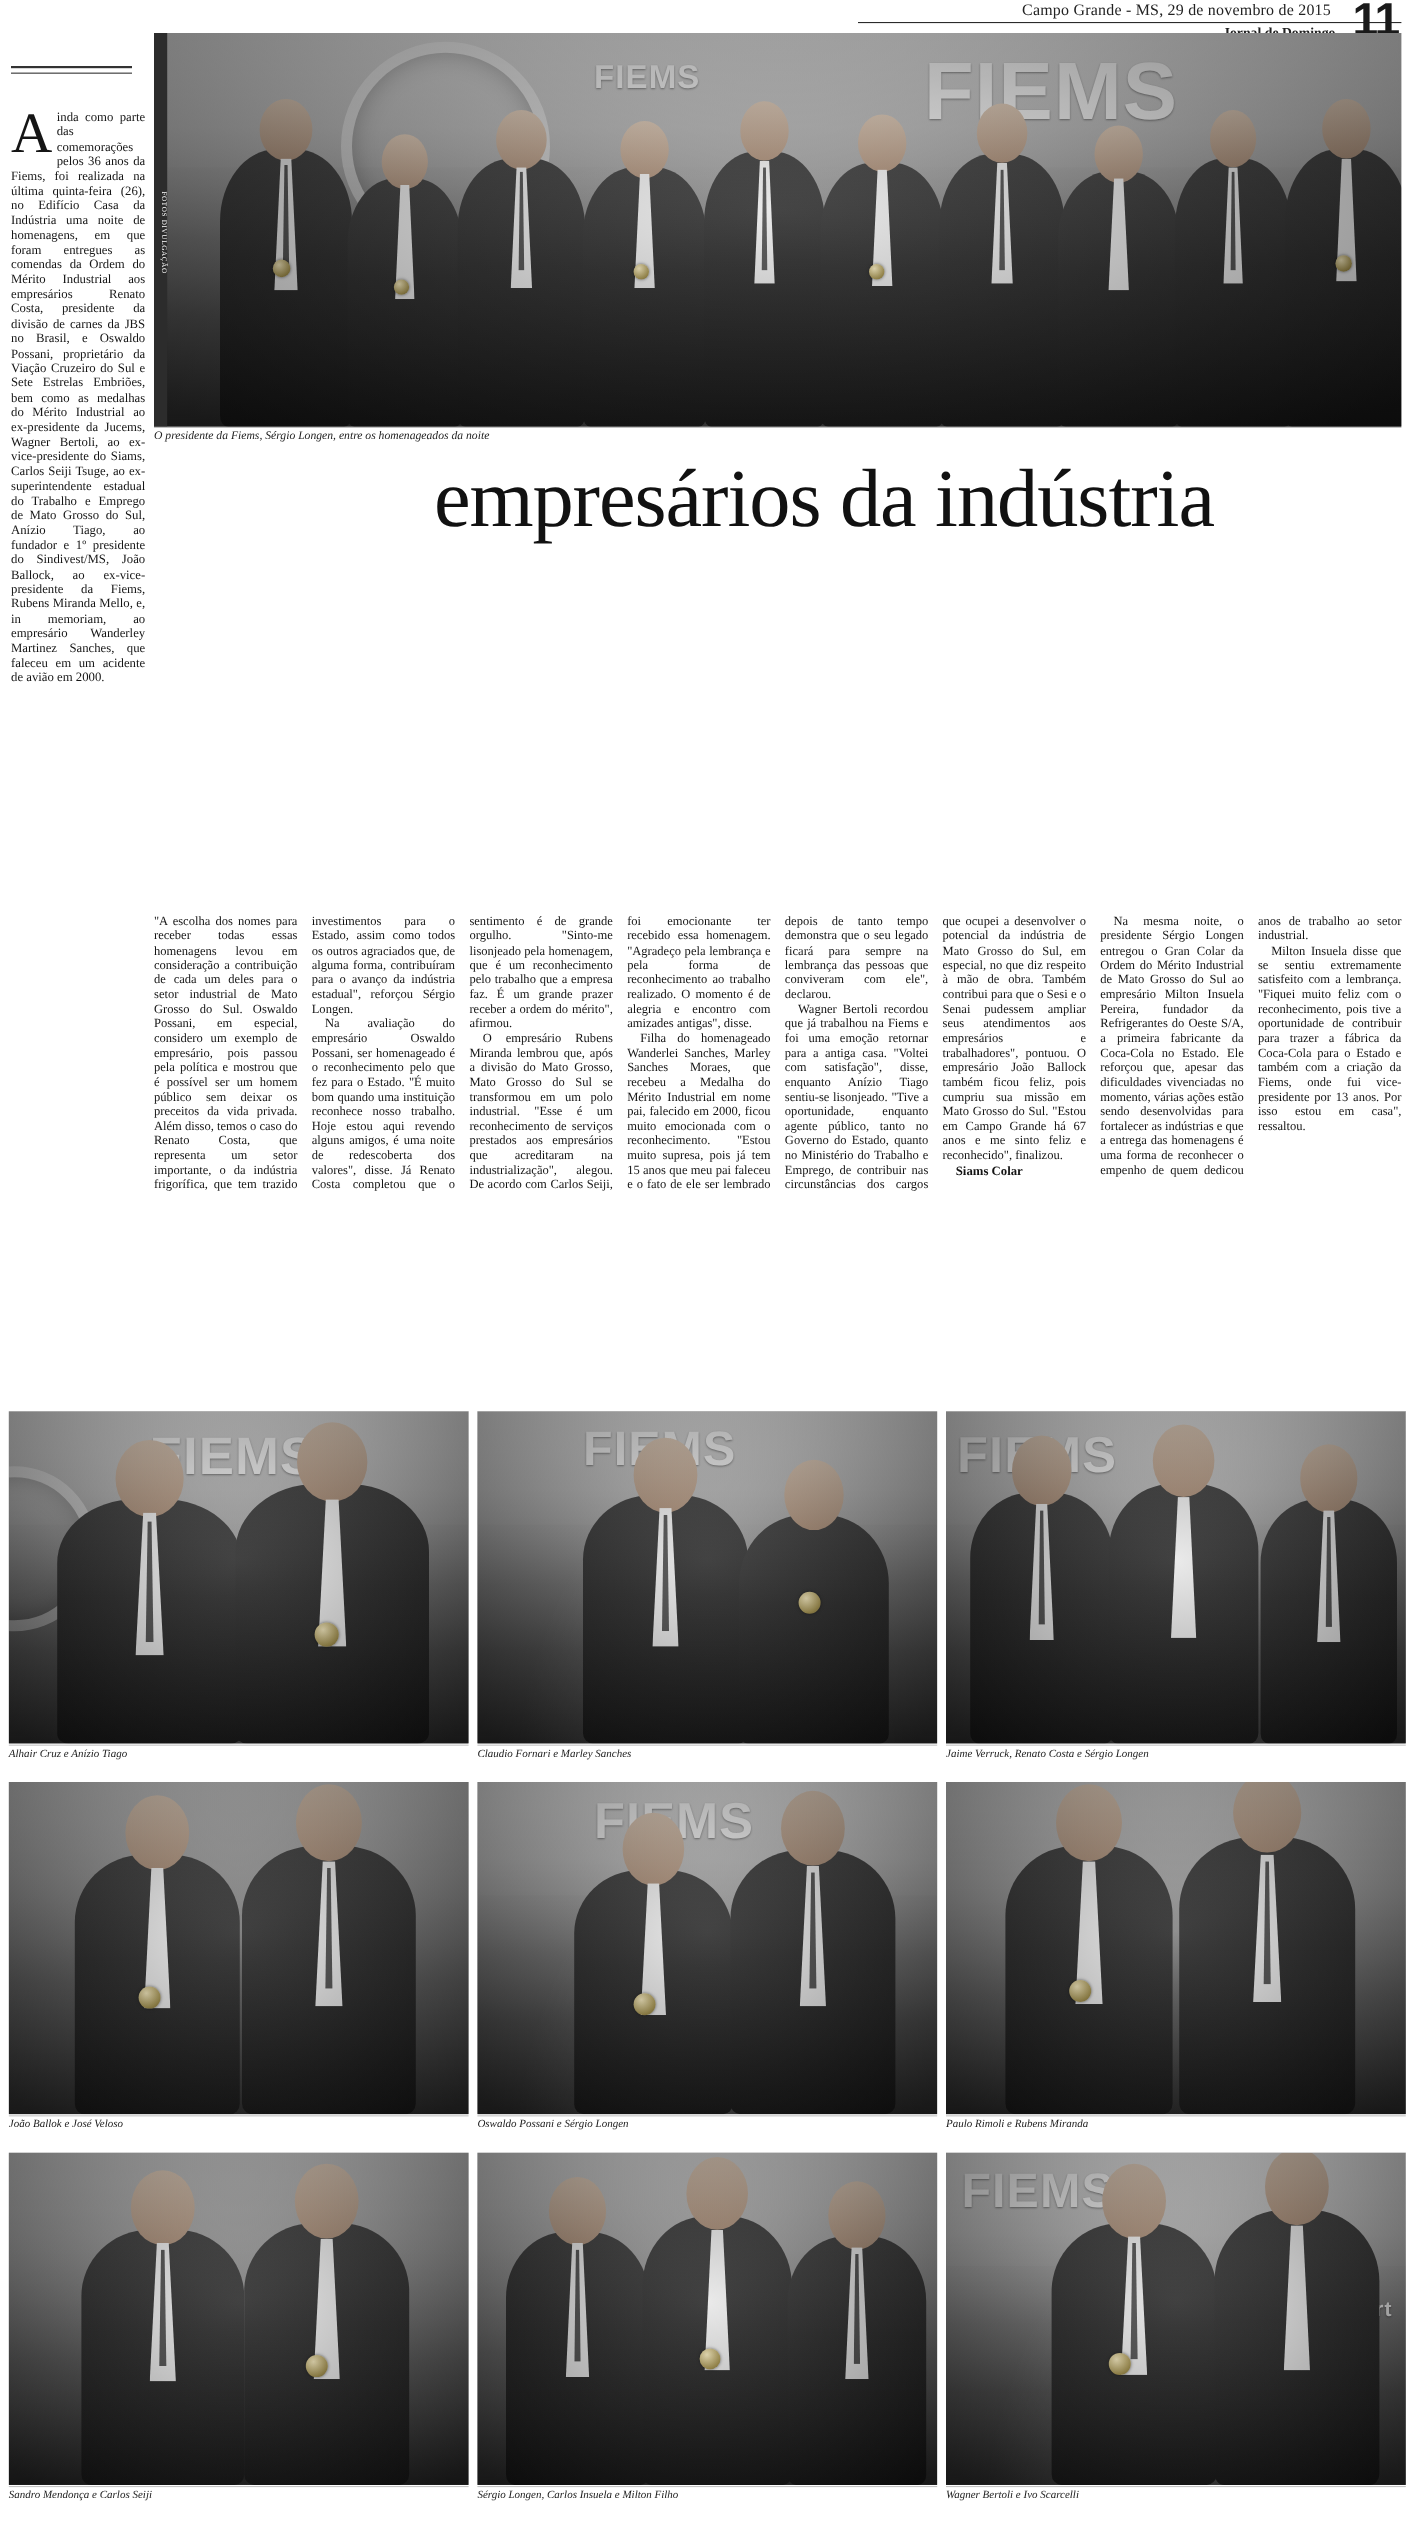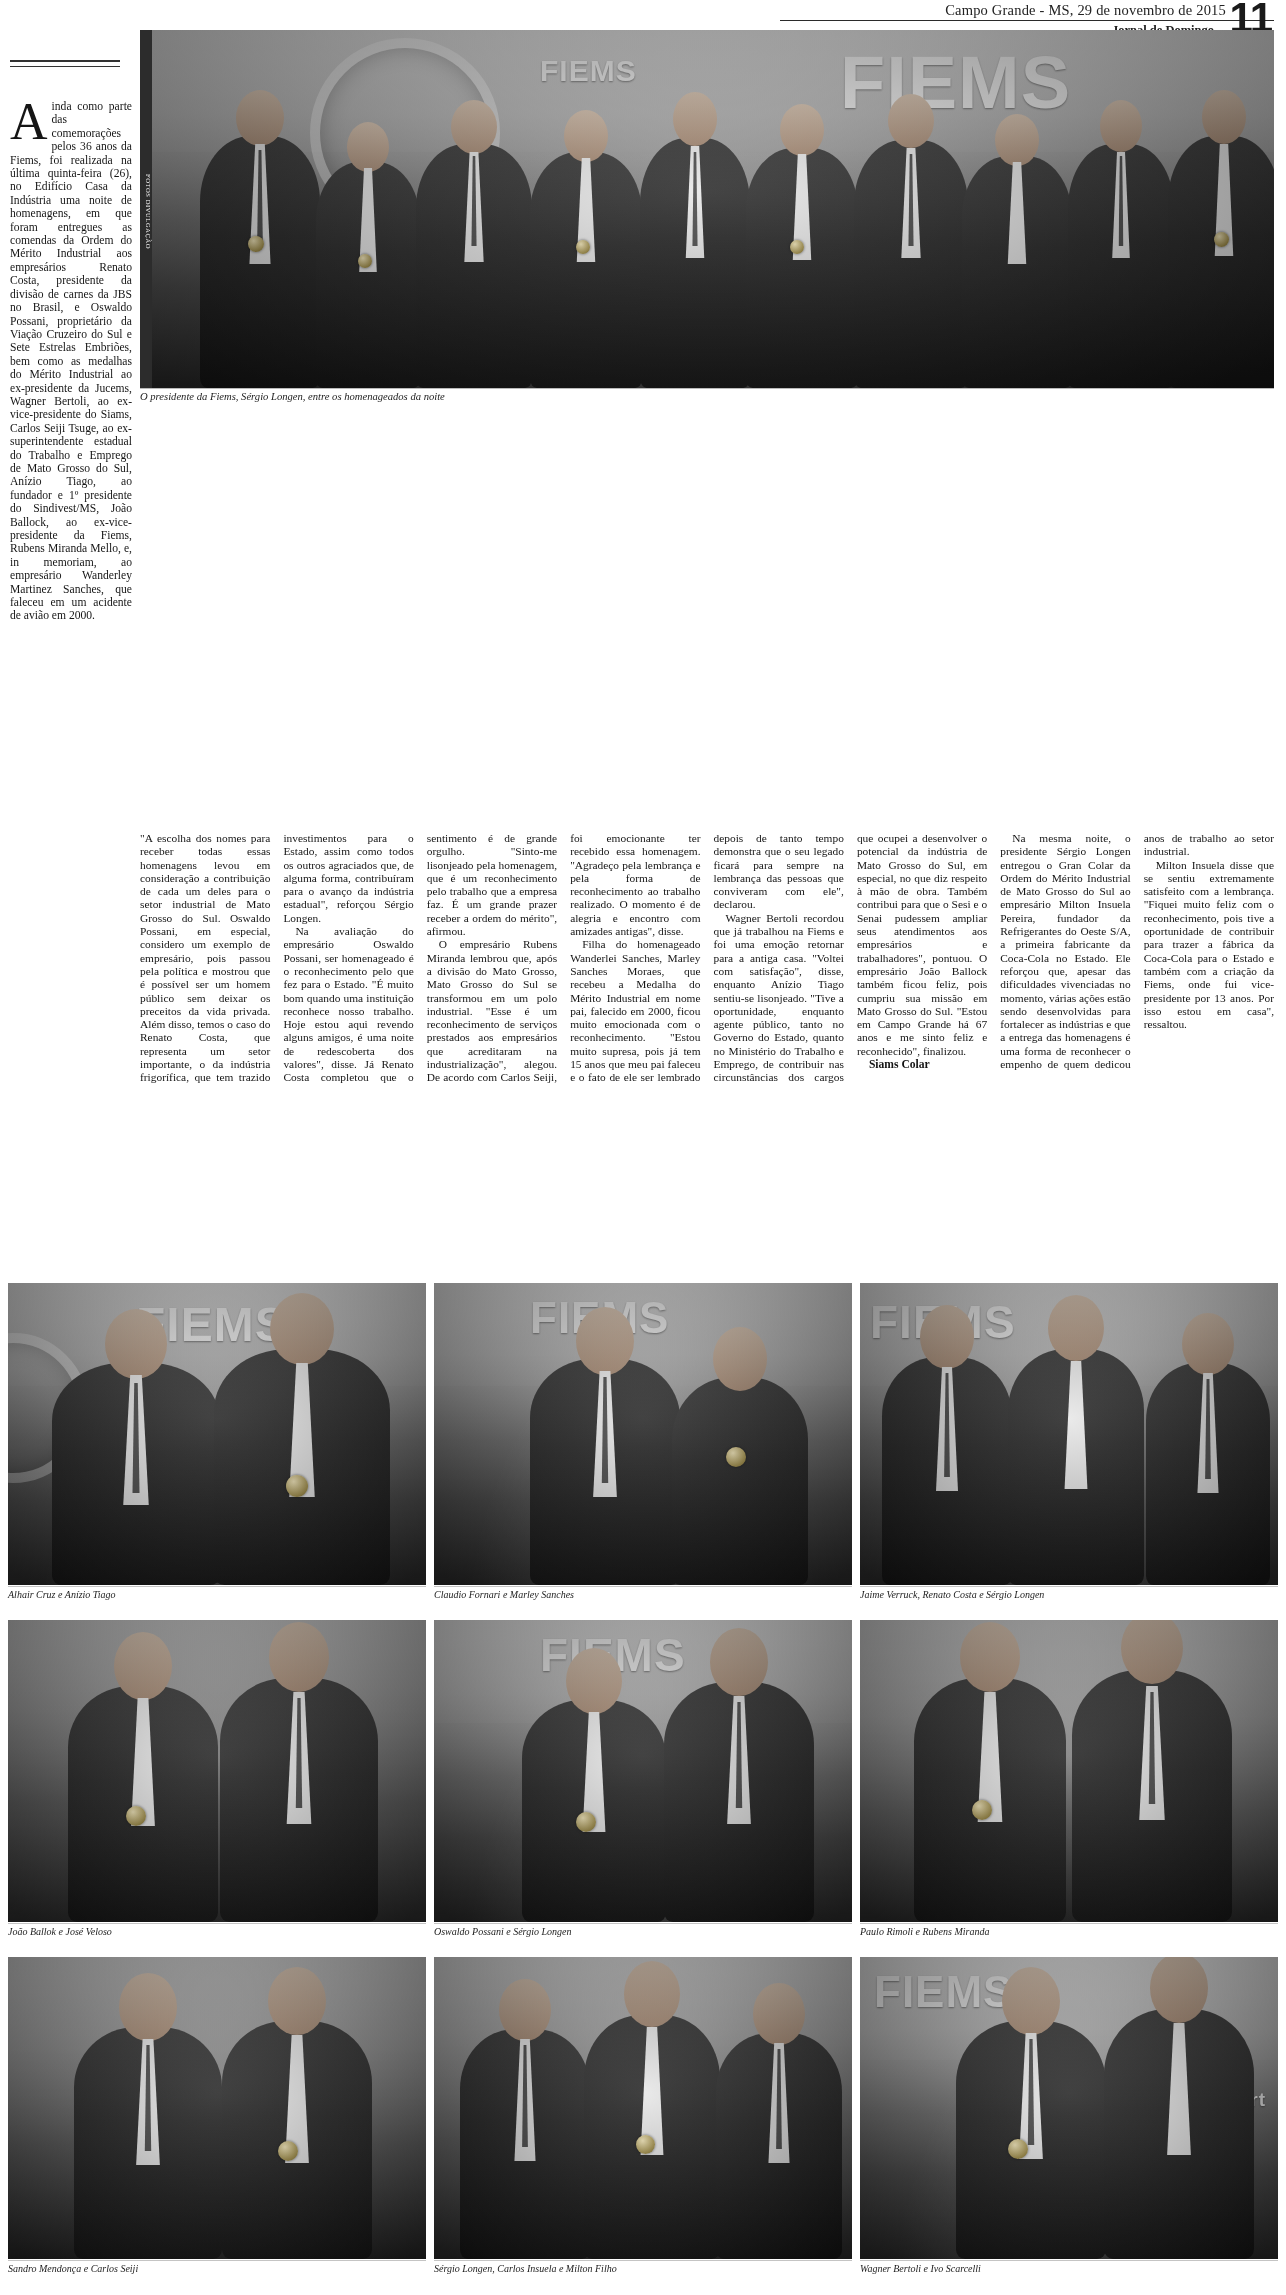--- a/index.html
+++ b/index.html
@@ -13,21 +13,21 @@
   }
 
   
   .masthead {
     position:absolute; top:0; left:0; width:1286px; height:40px;
   }
   .masthead .rule-top {
     position:absolute; left:780px; top:20px; width:494px; height:1px; background:#2b2b2b;
   }
   .masthead .edition {
-    position:absolute; right:60px; top:2px;
+    position:absolute; right:76px; top:2px;
     font-size:14.5px; letter-spacing:.2px; color:#222; white-space:nowrap;
   }
   .masthead .paper {
     position:absolute; right:72px; top:23px;
     font-size:12.5px; font-weight:bold; color:#222; white-space:nowrap;
   }
   .masthead .pagenum {
     position:absolute; right:14px; top:-6px;
     font-size:42px; font-weight:bold; color:#1a1a1a;
     font-family:"Liberation Sans", sans-serif;
@@ -233,20 +233,21 @@
       <div class="medal" style="left:46px; top:96px; width:15px; height:15px;"></div>
     </div>
     <div class="vign"></div>
   </div>
   <div class="sidecredit">FOTOS DIVULGAÇÃO</div>
 </div>
 <div class="hero-caption-rule"></div>
 <div class="hero-caption">O presidente da Fiems, Sérgio Longen, entre os homenageados da noite</div>
 
 <div class="headline">
+  <span class="l2">empresários da indústria</span>
 </div>
 
 <div class="intro-rule"></div>
 <div class="intro-rule2"></div>
 <div class="intro-text">
   <span class="dropcap">A</span><span>inda como parte das comemorações pelos 36 anos da Fiems, foi realizada na última quinta-feira (26), no Edifício Casa da Indústria uma noite de homenagens, em que foram entregues as comendas da Ordem do Mérito Industrial aos empresários Renato Costa, presidente da divisão de carnes da JBS no Brasil, e Oswaldo Possani, proprietário da Viação Cruzeiro do Sul e Sete Estrelas Embriões, bem como as medalhas do Mérito Industrial ao ex-presidente da Jucems, Wagner Bertoli, ao ex-vice-presidente do Siams, Carlos Seiji Tsuge, ao ex-superintendente estadual do Trabalho e Emprego de Mato Grosso do Sul, Anízio Tiago, ao fundador e 1º presidente do Sindivest/MS, João Ballock, ao ex-vice-presidente da Fiems, Rubens Miranda Mello, e, in memoriam, ao empresário Wanderley Martinez Sanches, que faleceu em um acidente de avião em 2000.</span>
 </div>
 
 <div class="body-cols">
   <p class="nohead">"A escolha dos nomes para receber todas essas homenagens levou em consideração a contribuição de cada um deles para o setor industrial de Mato Grosso do Sul. Oswaldo Possani, em especial, considero um exemplo de empresário, pois passou pela política e mostrou que é possível ser um homem público sem deixar os preceitos da vida privada. Além disso, temos o caso do Renato Costa, que representa um setor importante, o da indústria frigorífica, que tem trazido investimentos para o Estado, assim como todos os outros agraciados que, de alguma forma, contribuíram para o avanço da indústria estadual", reforçou Sérgio Longen.</p>

